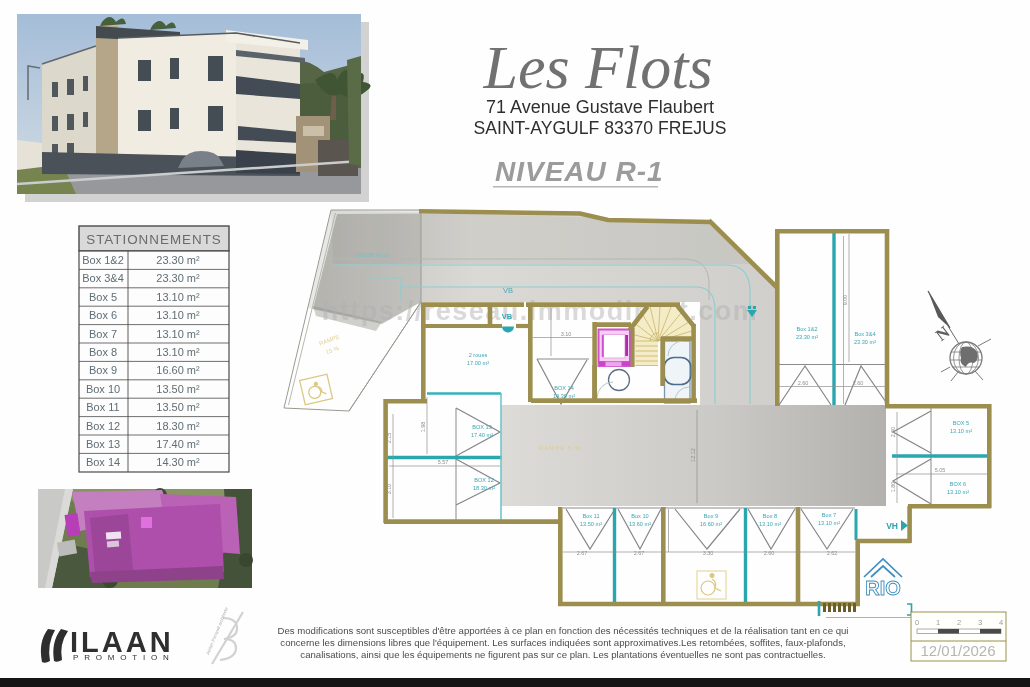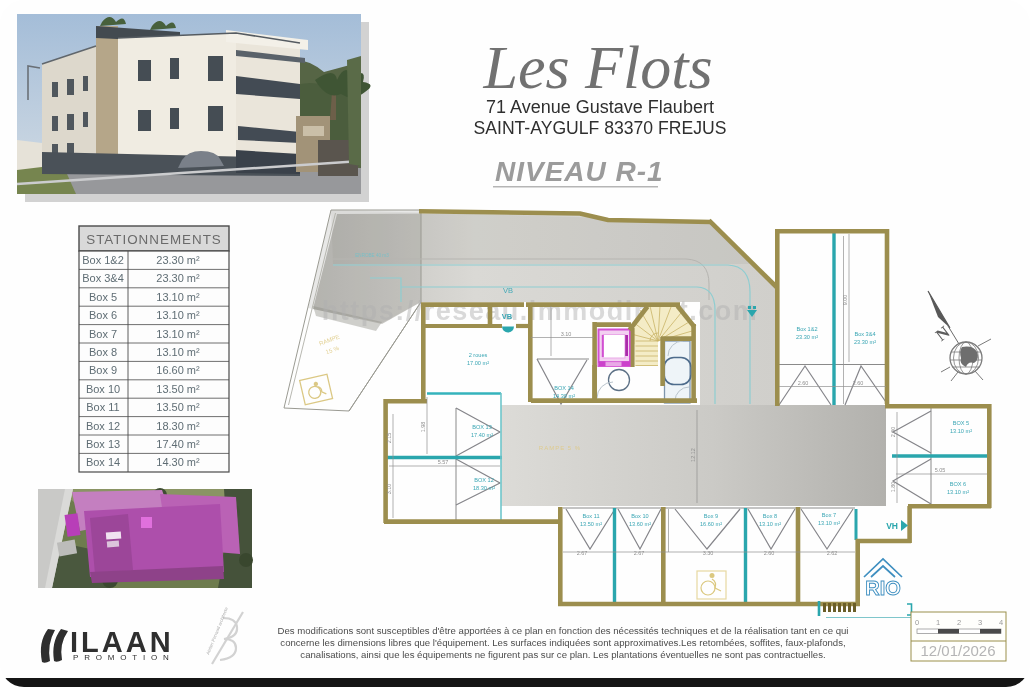--- a/index.html
+++ b/index.html
@@ -1,16 +1,16 @@
 <!DOCTYPE html>
 <html><head>
 <meta charset="utf-8">
 <style>
 html,body{margin:0;padding:0;background:#ffffff;}
-#page{position:relative;width:1030px;height:687px;background:#fefefe;overflow:hidden;font-family:"Liberation Sans",sans-serif;border-radius:24px;}
+#page{position:relative;width:1030px;height:687px;background:#fefefe;overflow:hidden;font-family:"Liberation Sans",sans-serif;}
 svg{position:absolute;left:0;top:0;}
 </style>
 </head>
 <body>
 <div id="page">
 <svg width="1030" height="687" viewBox="0 0 1030 687">
 <defs>
 <linearGradient id="sky" x1="0" y1="0" x2="0" y2="1">
 <stop offset="0" stop-color="#a4bdd8"></stop>
           <stop offset="1" stop-color="#d3dce4"></stop>

